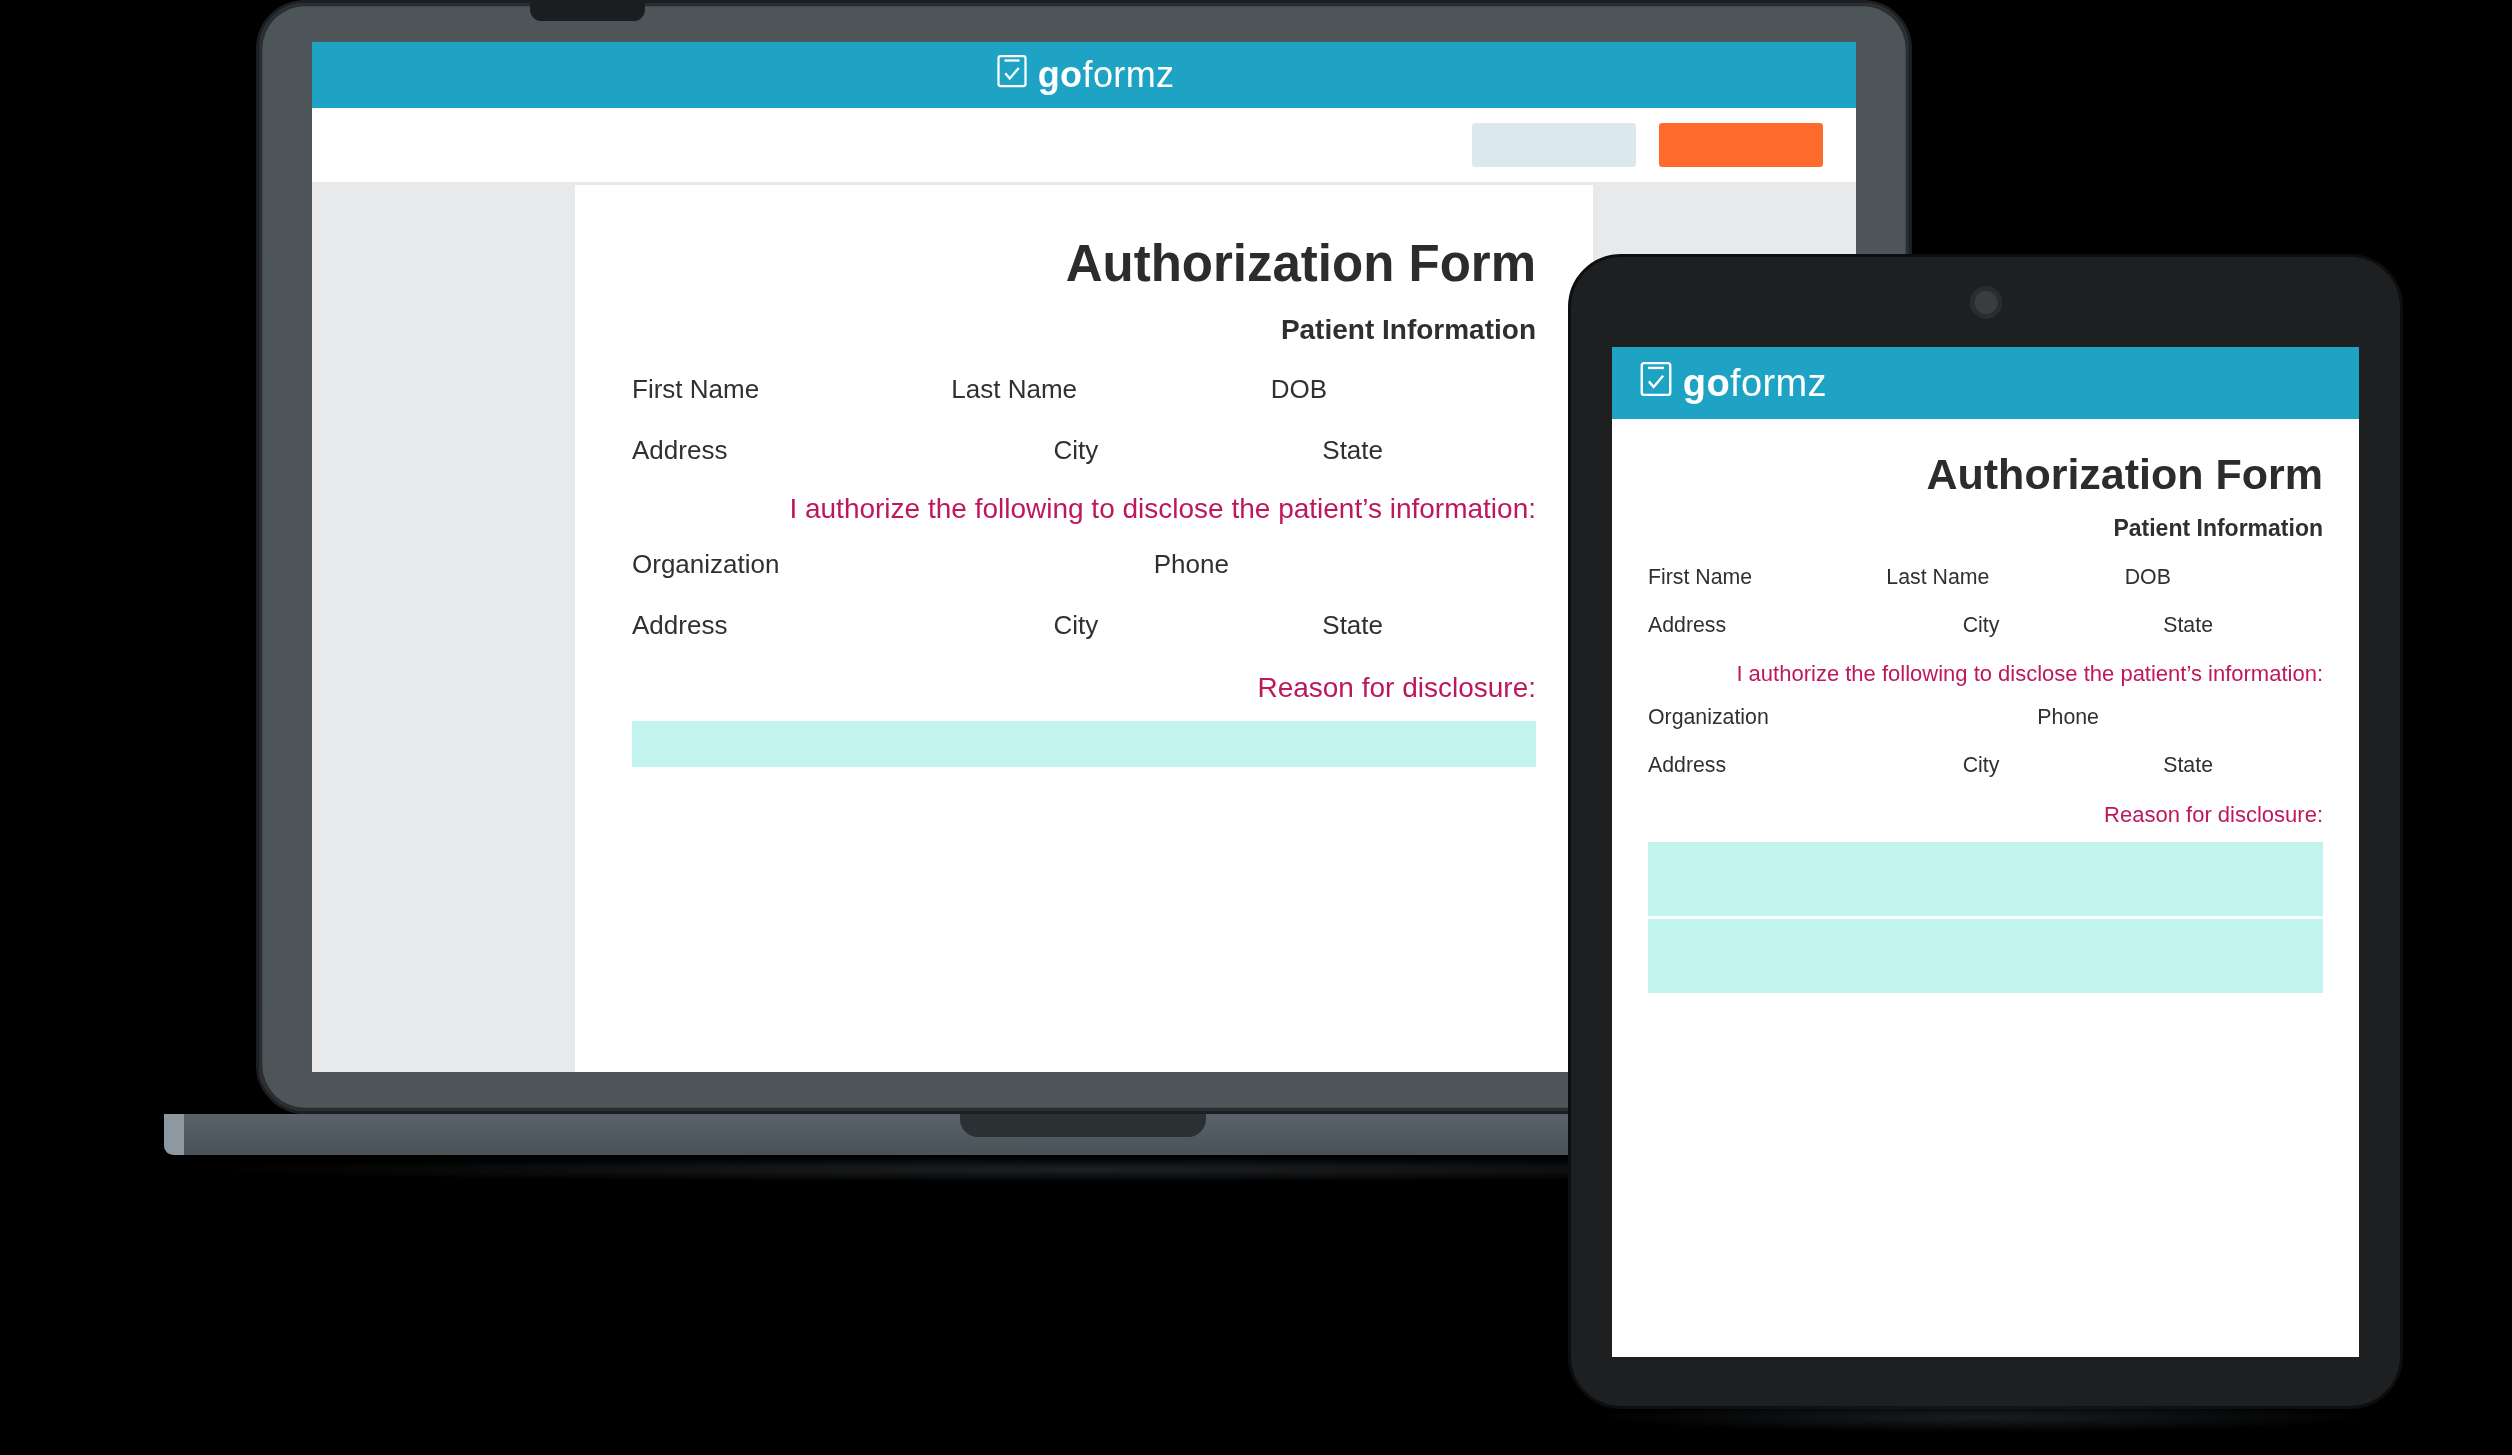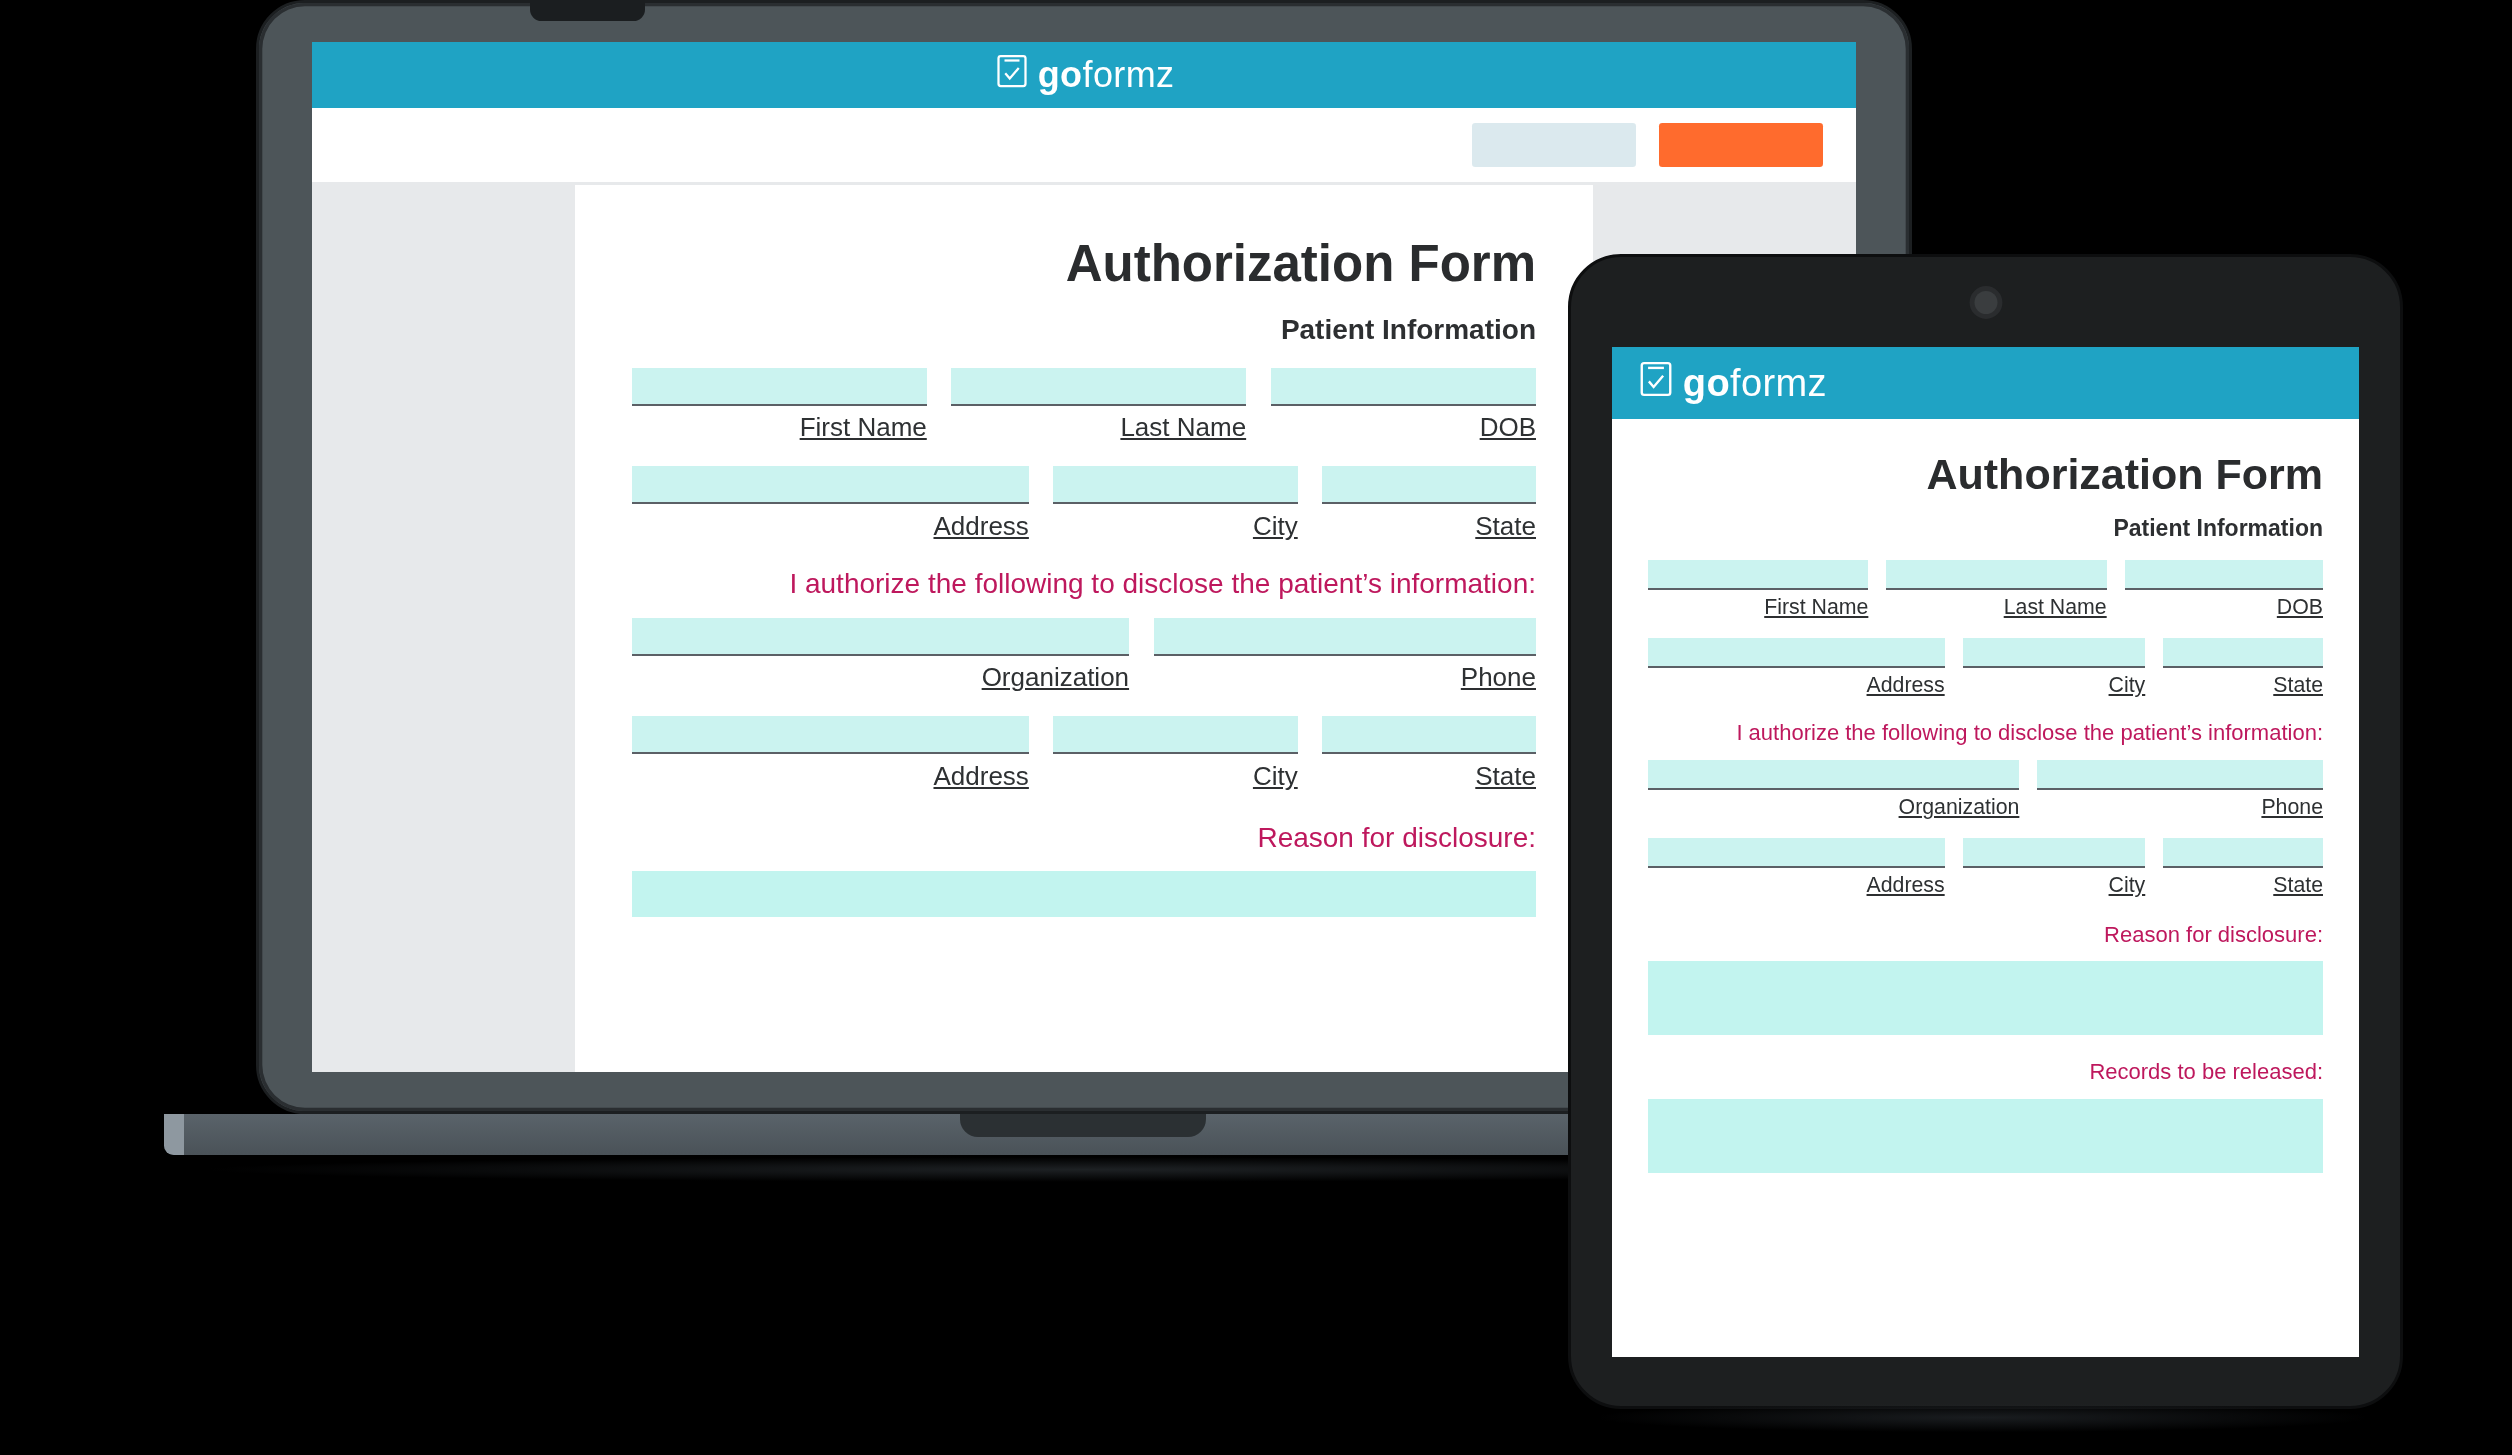--- a/index.html
+++ b/index.html
@@ -33,21 +33,21 @@
   .subbar .btn-light{width:164px;background:var(--lightblue);}
   .subbar .btn-orange{width:164px;background:var(--orange);}
   .canvas-outer{position:absolute;left:0;right:0;top:143px;bottom:0;background:var(--grey);}
   .paper{position:absolute;left:263px;right:263px;top:0;bottom:0;background:#fff;padding:49px 57px 0 57px;}
 
   h1.form-title{margin:0 0 21.3px 0;font-weight:800;font-size:51px;color:#2a2c2e;}
   .section-label{font-weight:700;font-size:28px;margin:3.3px 0 21.3px;}
   .para{font-size:28px;line-height:1.25;margin:24.6px 0 16.4px;color:#be185d;}
 
   .fieldrow{display:flex;gap:24.6px;margin-bottom:23px;}
-  .field{display:flex;flex-direction:column;text-decoration:underline;}
+  .field{display:flex;flex-direction:row;}
   .field .box{height:36px;background:var(--mint);border-bottom:2.5px solid var(--greyline);}
   .field .lab{font-size:26px;margin-top:6.6px;color:#2e3133;}
   .bigbox{height:46px;background:var(--mint2);margin-top:3.3px;}
   .bigbox.tall{height:90px;}
 
   
   .base{position:relative;width:1838px;height:62px;margin-top:0;}
   .base .deck{position:absolute;left:0;right:0;top:0;height:41px;background:linear-gradient(#5a636a,#4a5258);border-radius:0 0 9.8px 9.8px;}
   .base .deck:before,.base .deck:after{content:"";position:absolute;top:0;bottom:0;width:19.7px;background:#8e98a0;}
   .base .deck:before{left:0;border-radius:0 0 0 9.8px;}
@@ -255,21 +255,20 @@
             </div>
             <div class="field" style="flex:0.7">
               <div class="box"></div>
               <div class="lab">State</div>
             </div>
           </div>
 
           <div class="para" style="margin-top:23px">Reason for disclosure:</div>
           <div class="bigbox tall"></div>
 
-          <div class="para" style="margin-top:23px">Records to be released:</div>
           <div class="bigbox tall"></div>
         </div>
 
       </div>
     </div>
     <div class="tab-shadow"></div>
   </div>
 
 </div>
 

